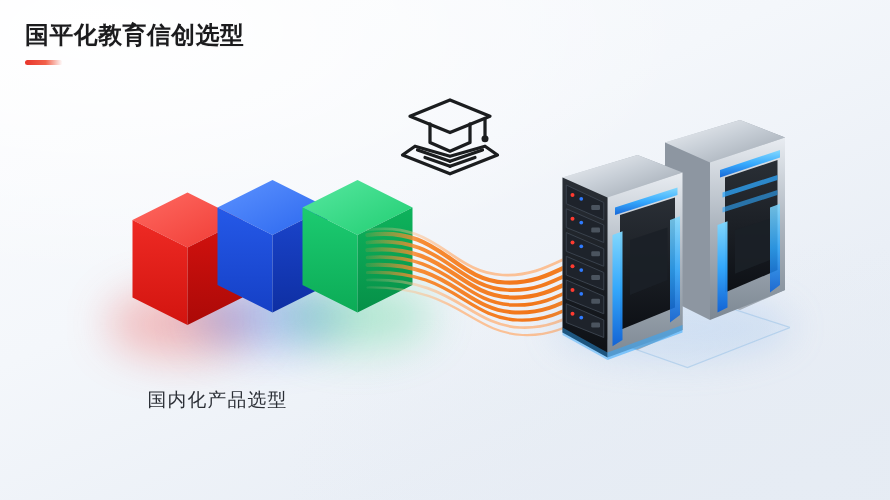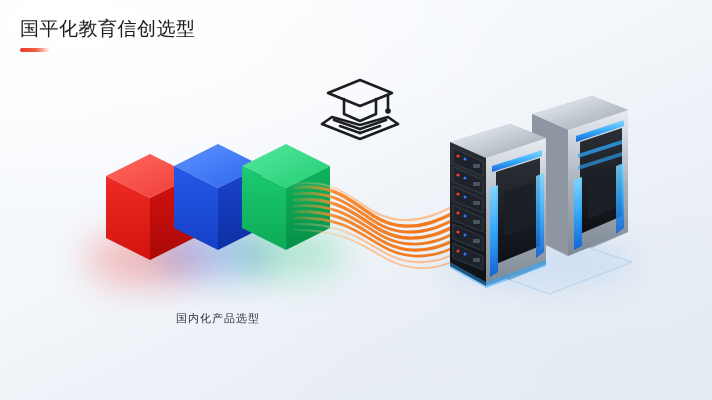--- a/index.html
+++ b/index.html
@@ -11,21 +11,21 @@
   #stage{
     position:relative;width:712px;height:400px;overflow:hidden;
     background:
       radial-gradient(120% 90% at 12% 6%, #ffffff 0%, rgba(255,255,255,0) 55%),
       radial-gradient(100% 80% at 92% 96%, #e6ecf4 0%, rgba(230,236,244,0) 60%),
       linear-gradient(155deg,#fbfcfe 0%,#f4f7fb 40%,#eaeff6 72%,#e4eaf2 100%);
   }
   
   #header{position:absolute;left:20px;top:16px;}
   #title{
-    font-size:19px;font-weight:normal;color:#1b1b1d;
+    font-size:19px;font-weight:bold;color:#1b1b1d;
     letter-spacing:.5px;line-height:26px;white-space:nowrap;
     text-shadow:0 1px 1px rgba(0,0,0,.06);
   }
   #accent{
     margin-top:6px;width:30px;height:4px;border-radius:2px;
     background:linear-gradient(90deg,#e8352b 0%,#f2614a 55%,rgba(242,120,90,0) 100%);
   }
   
   #edu-icon{position:absolute;left:316px;top:72px;width:88px;height:72px;}
   
@@ -41,22 +41,22 @@
   
   #flow{position:absolute;left:292px;top:160px;width:240px;height:120px;}
   
   #servers{position:absolute;left:440px;top:96px;width:192px;height:200px;}
   #server-base-glow{
     position:absolute;left:444px;top:236px;width:190px;height:52px;
     background:rgba(120,170,230,.22);filter:blur(14px);border-radius:50%;
   }
   
   .caption{
-    position:absolute;font-size:11px;color:#2b2f36;font-weight:500;
-    letter-spacing:1px;white-space:nowrap;text-align:center;
+    position:absolute;font-size:15px;color:#2b2f36;font-weight:500;
+    letter-spacing:1px;white-space:nowrap;
   }
   #caption-left{left:118px;top:311px;width:200px;}
   #caption-right{left:460px;top:311px;width:150px;}
 </style>
 </head>
 <body>
 
 <div id="stage">
 
   <div id="header">

